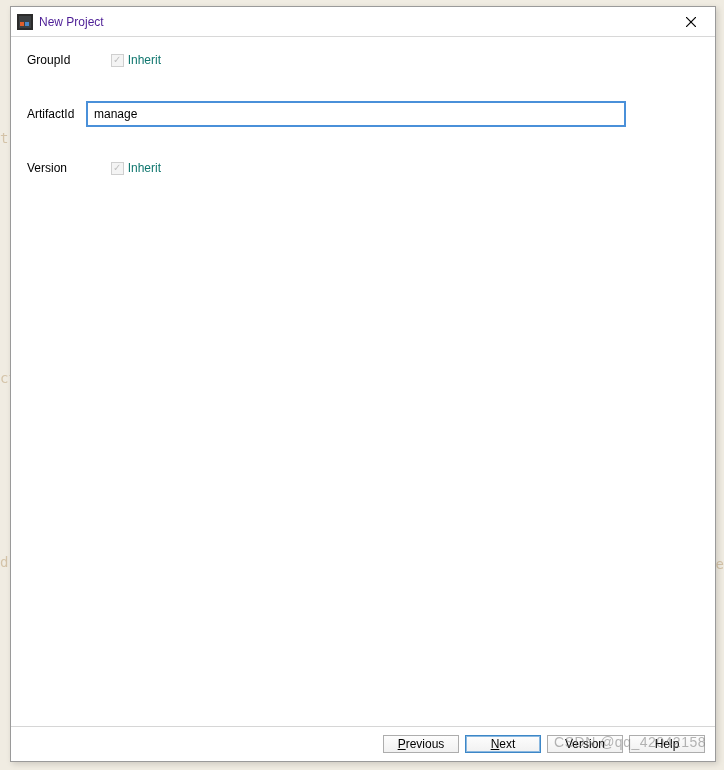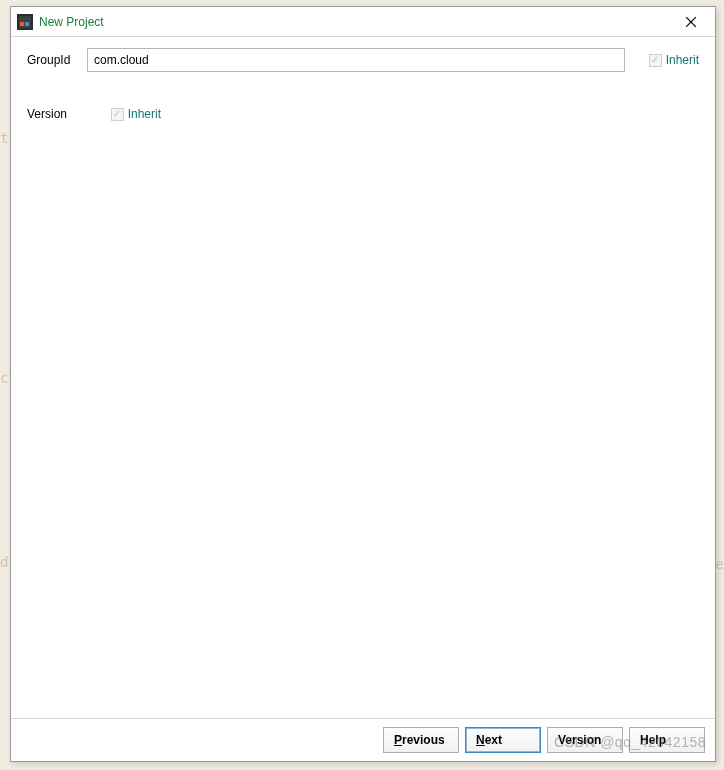--- a/index.html
+++ b/index.html
@@ -24,21 +24,21 @@
       display: flex;
       flex-direction: column;
     }
     .titlebar {
       height: 30px;
       border-bottom: 1px solid #d8d8d8;
       display: flex;
       align-items: center;
       padding: 0 4px 0 6px;
       font-size: 12px;
-      color: #15803d;
+      color: #4c1d95;
     }
     .app-icon {
       width: 16px;
       height: 16px;
       margin-right: 6px;
       display: inline-flex;
       align-items: center;
       justify-content: center;
     }
     .title-text { flex: 1; }
@@ -114,31 +114,30 @@
     .button-bar {
       border-top: 1px solid #d6d6d6;
       padding: 8px 10px;
       display: flex;
       justify-content: flex-end;
       gap: 6px;
       background: #fff;
     }
     .btn {
       min-width: 76px;
-      height: 26px;
+      height: 18px;
       border: 1px solid #adadad;
       background: linear-gradient(#fdfdfd, #f1f1f1);
       font-size: 12px;
       font-family: inherit;
       display: inline-flex;
       align-items: center;
-      justify-content: flex-start;
+      justify-content: center;
       padding: 0 10px;
       cursor: default;
-      font-weight: bold;
     }
     .btn.default {
       border: 1px solid #3d87c7;
       box-shadow: 0 0 0 1px #8ab8e0 inset;
     }
     .mnemonic { text-decoration: underline; }
 
     .watermark {
       position: absolute;
       right: 18px;
@@ -183,27 +182,31 @@
         <line x1="0" y1="0" x2="10" y2="10" stroke="currentColor" stroke-width="1.2"></line>
         <line x1="10" y1="0" x2="0" y2="10" stroke="currentColor" stroke-width="1.2"></line>
       </svg>
     </div>
   </div>
 
   <div class="content">
 
     <div class="form-row">
       <div class="form-label">GroupId</div>
-      <input class="form-input" type="text" value="com.cloud" style="">
       <div class="inherit-col">
         <span class="inherit-checkbox">✓</span>
         <span class="inherit-label">Inherit</span>
       </div>
     </div>
 
+    <div class="form-row">
+      <div class="form-label">ArtifactId</div>
+      <input class="form-input focused" type="text" value="manage" style="">
+      <div class="inherit-col"></div>
+    </div>
 
     <div class="form-row">
       <div class="form-label">Version</div>
       <div class="inherit-col">
         <span class="inherit-checkbox">✓</span>
         <span class="inherit-label">Inherit</span>
       </div>
     </div>
 
     <div class="spacer-area"></div>

